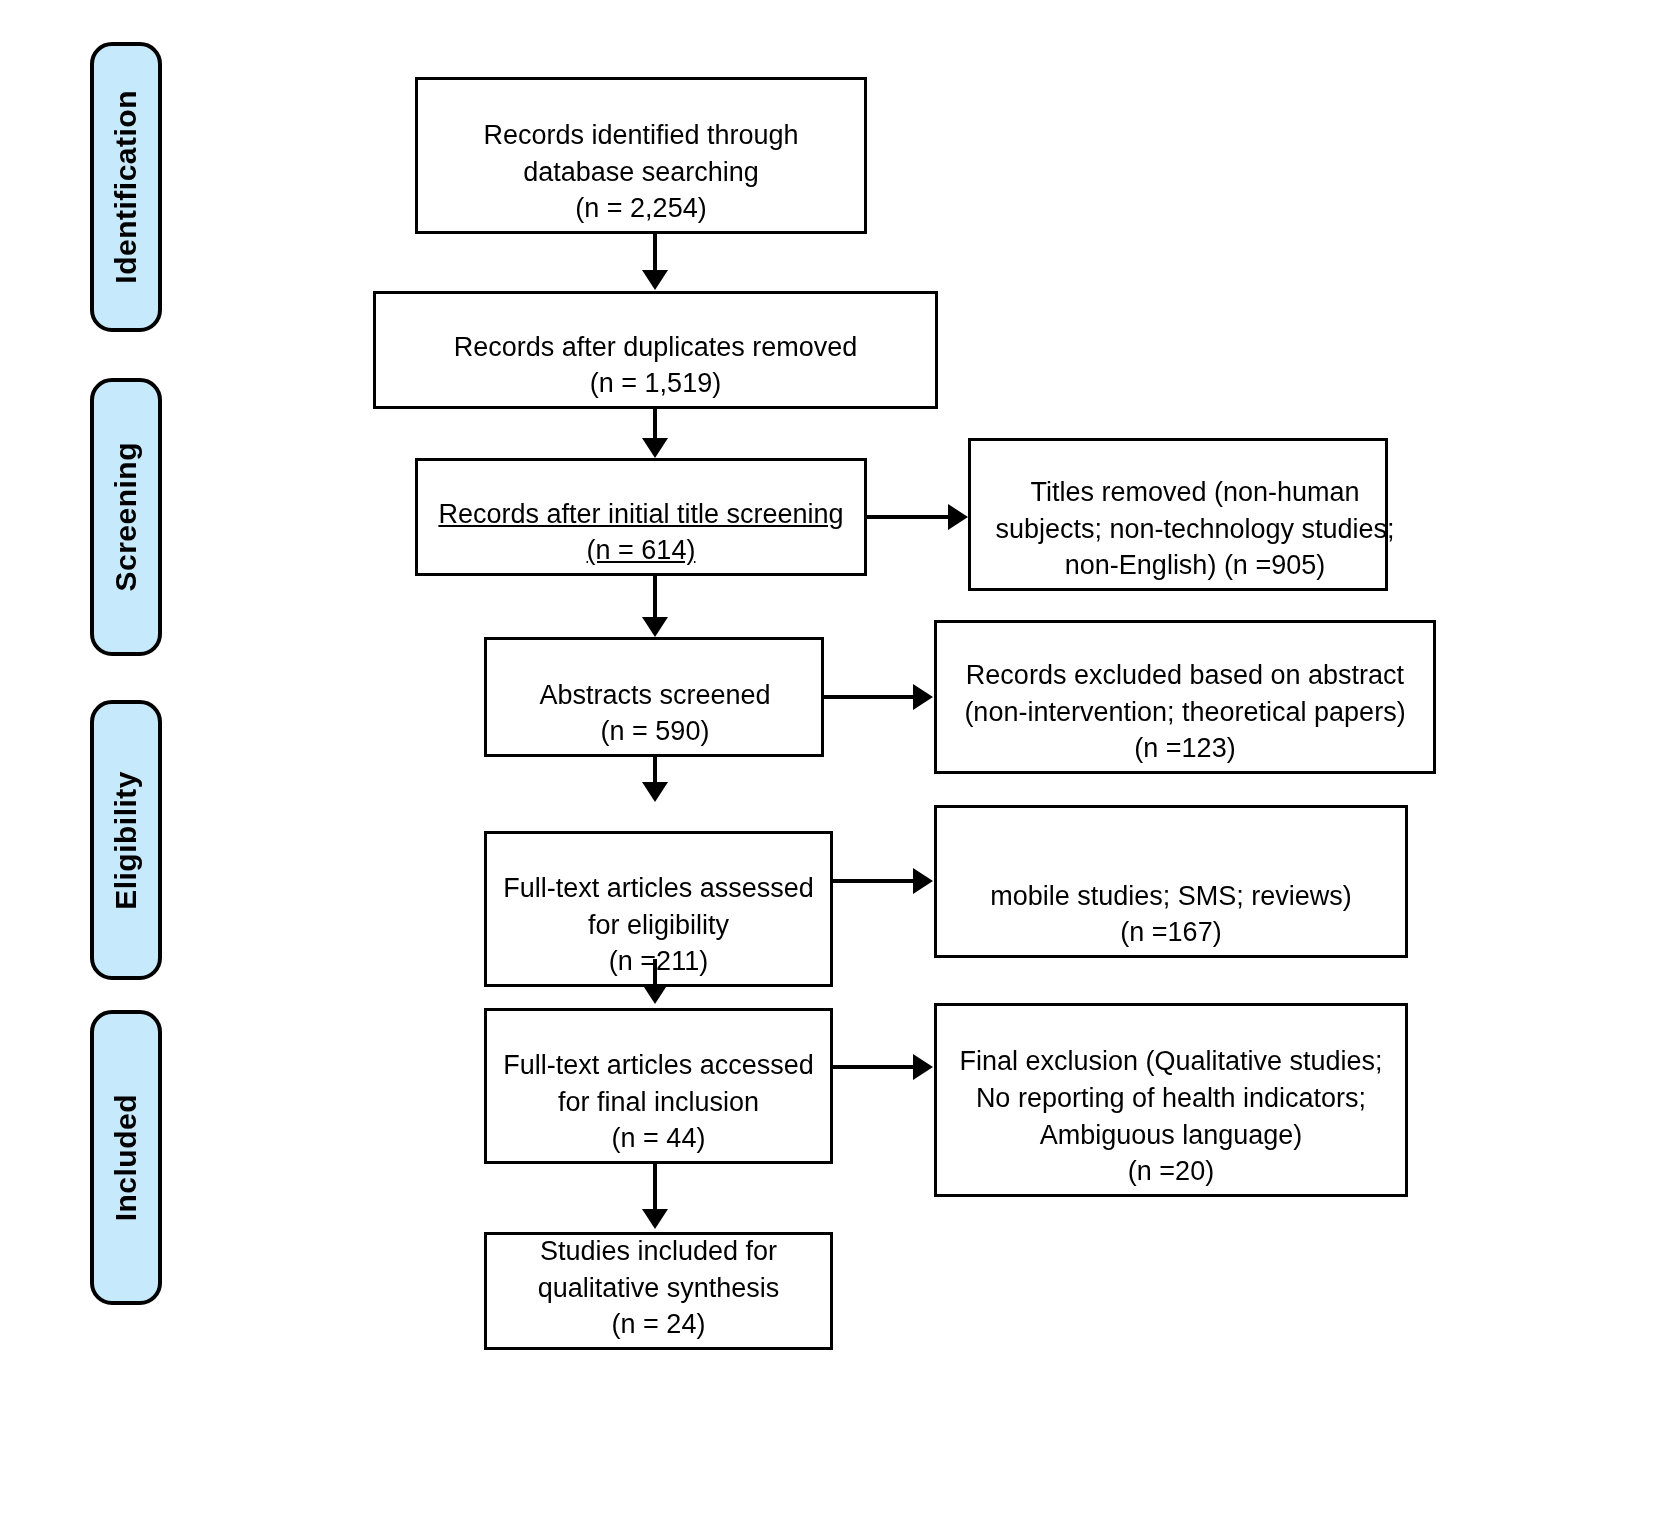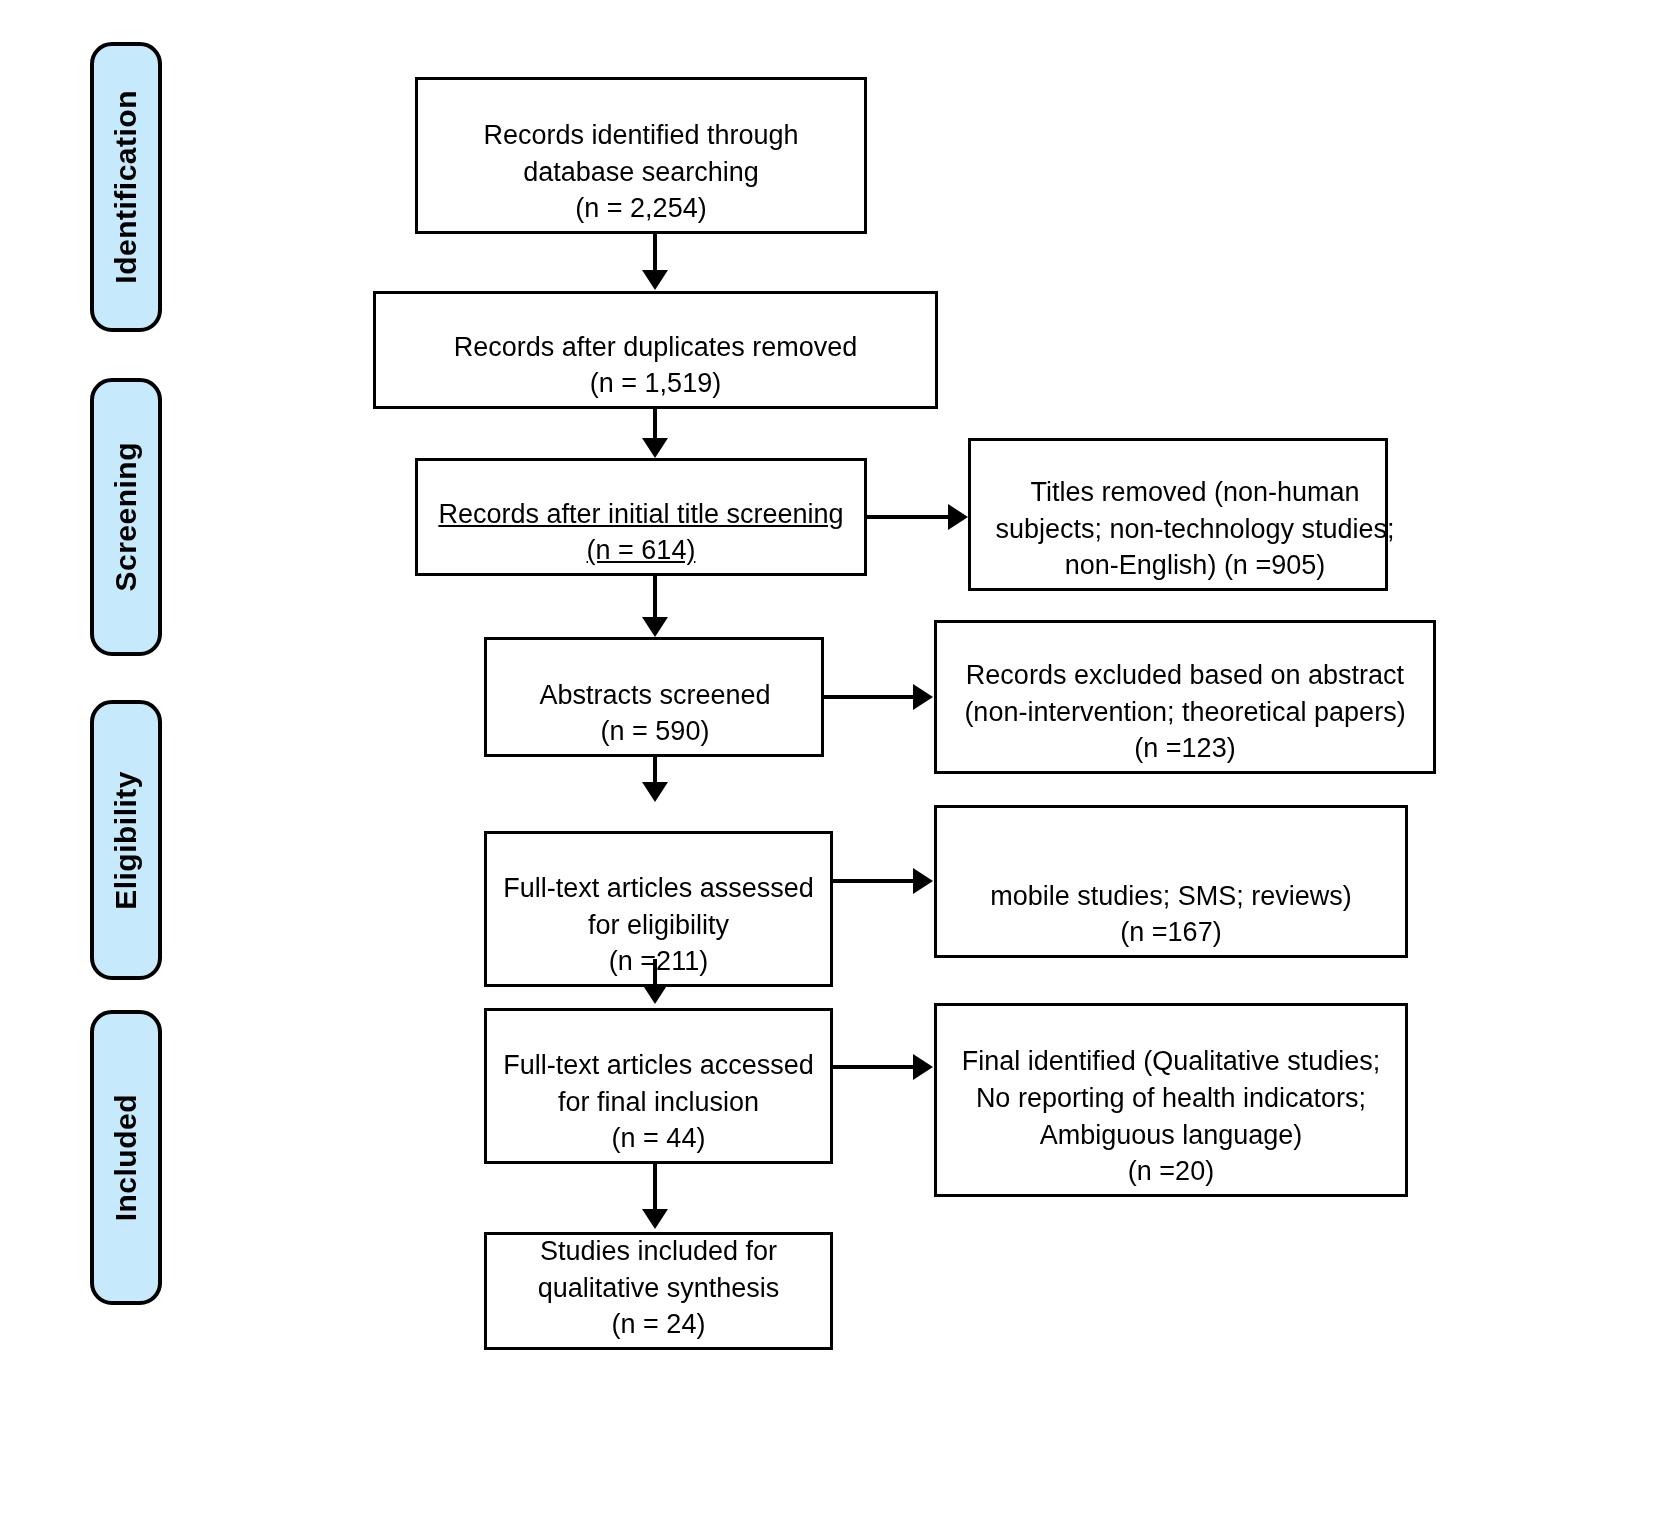--- a/index.html
+++ b/index.html
@@ -173,21 +173,21 @@
   <div class="flow-box" style="left:484px; top:1008px; width:349px; height:156px;">
     <span class="line">Full-text articles accessed</span>
     <span class="line">for final inclusion</span>
     <span class="line">(n = 44)</span>
   </div>
 
   <div class="h-line" style="left:833px; top:1065px; width:82px;"></div>
   <div class="arrow-right" style="left:913px; top:1054px;"></div>
 
   <div class="flow-box" style="left:934px; top:1003px; width:474px; height:194px;">
-    <span class="line">Final identified (Qualitative studies;</span>
+    <span class="line">Final exclusion (Qualitative studies;</span>
     <span class="line">No reporting of health indicators;</span>
     <span class="line">Ambiguous language)</span>
     <span class="line">(n =20)</span>
   </div>
 
   <div class="v-line" style="left:653px; top:1164px; height:47px;"></div>
   <div class="arrow-down" style="left:642px; top:1209px;"></div>
 
   <div class="flow-box" style="left:484px; top:1232px; width:349px; height:118px;">
     <span class="line">Studies included for</span>

